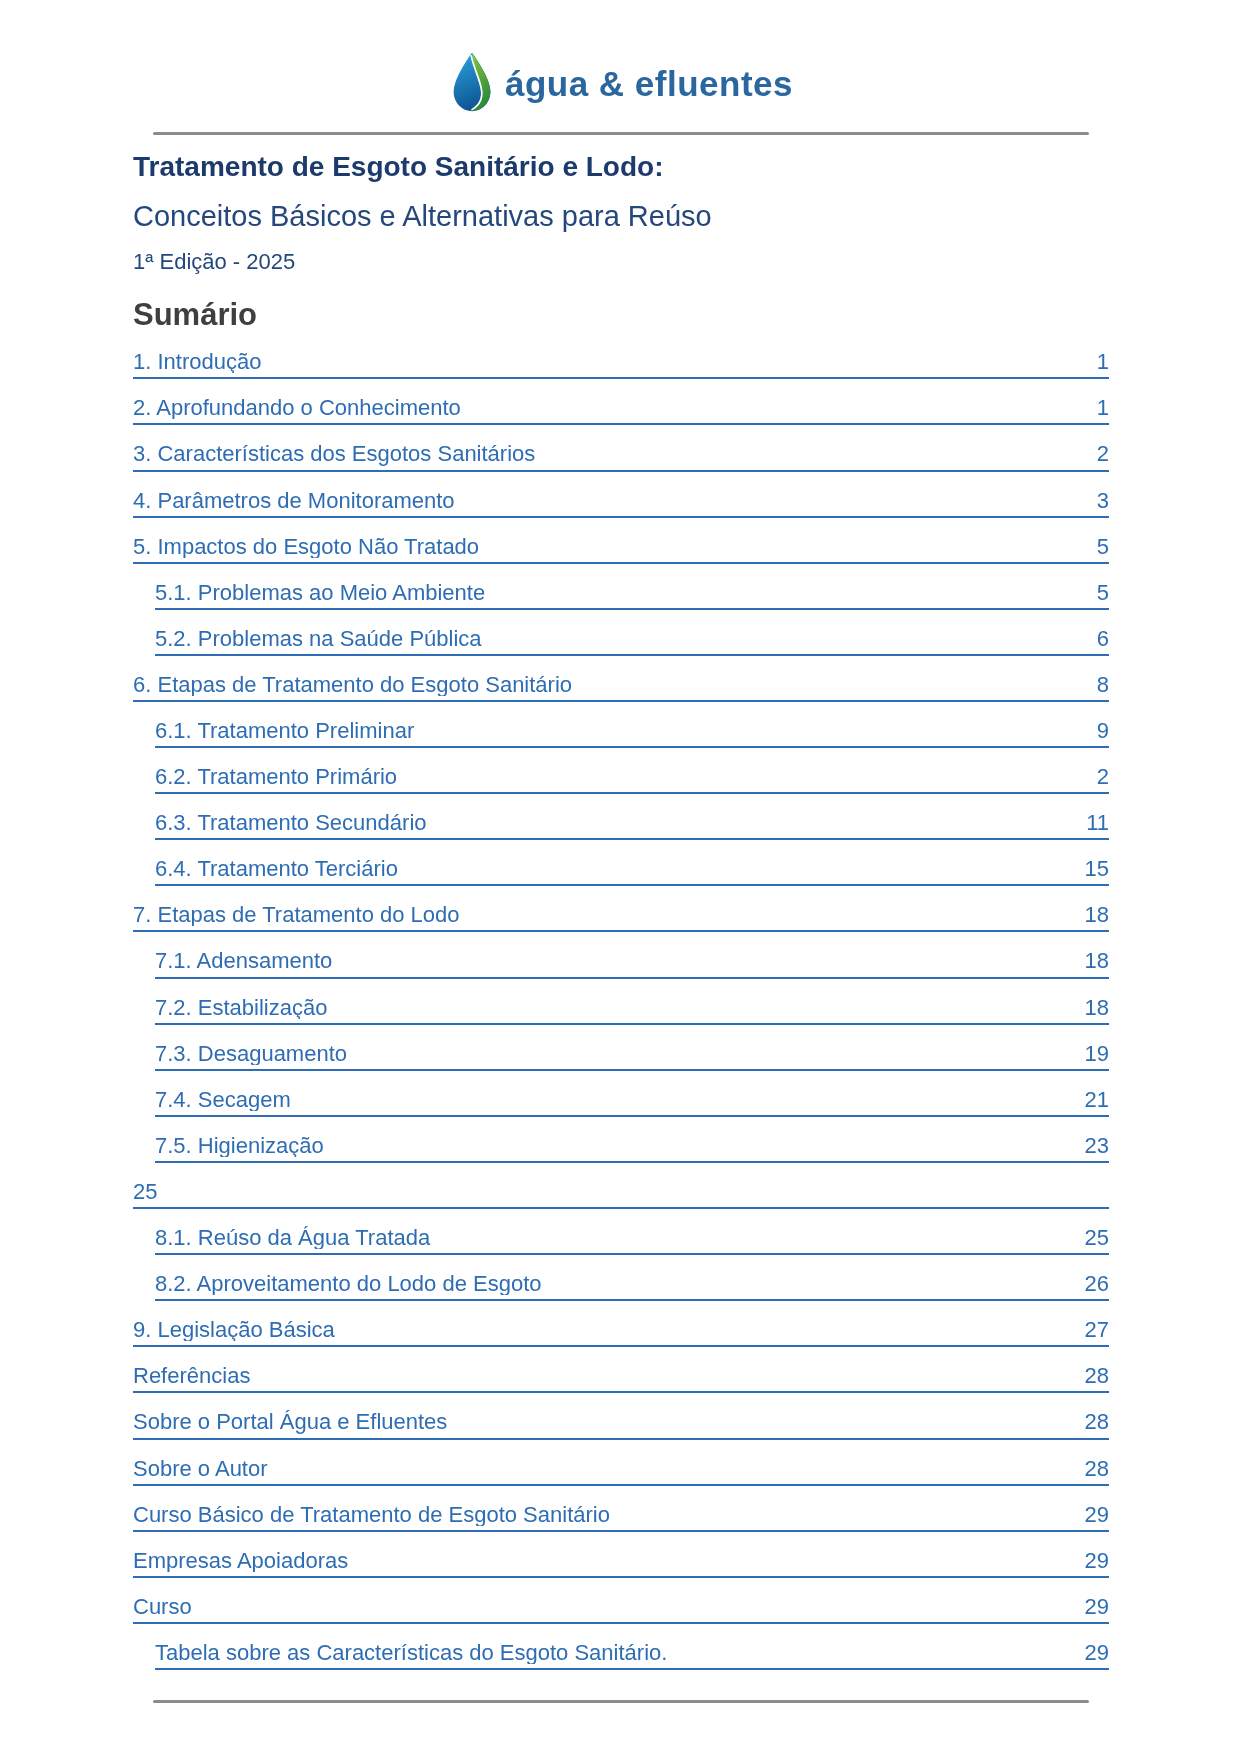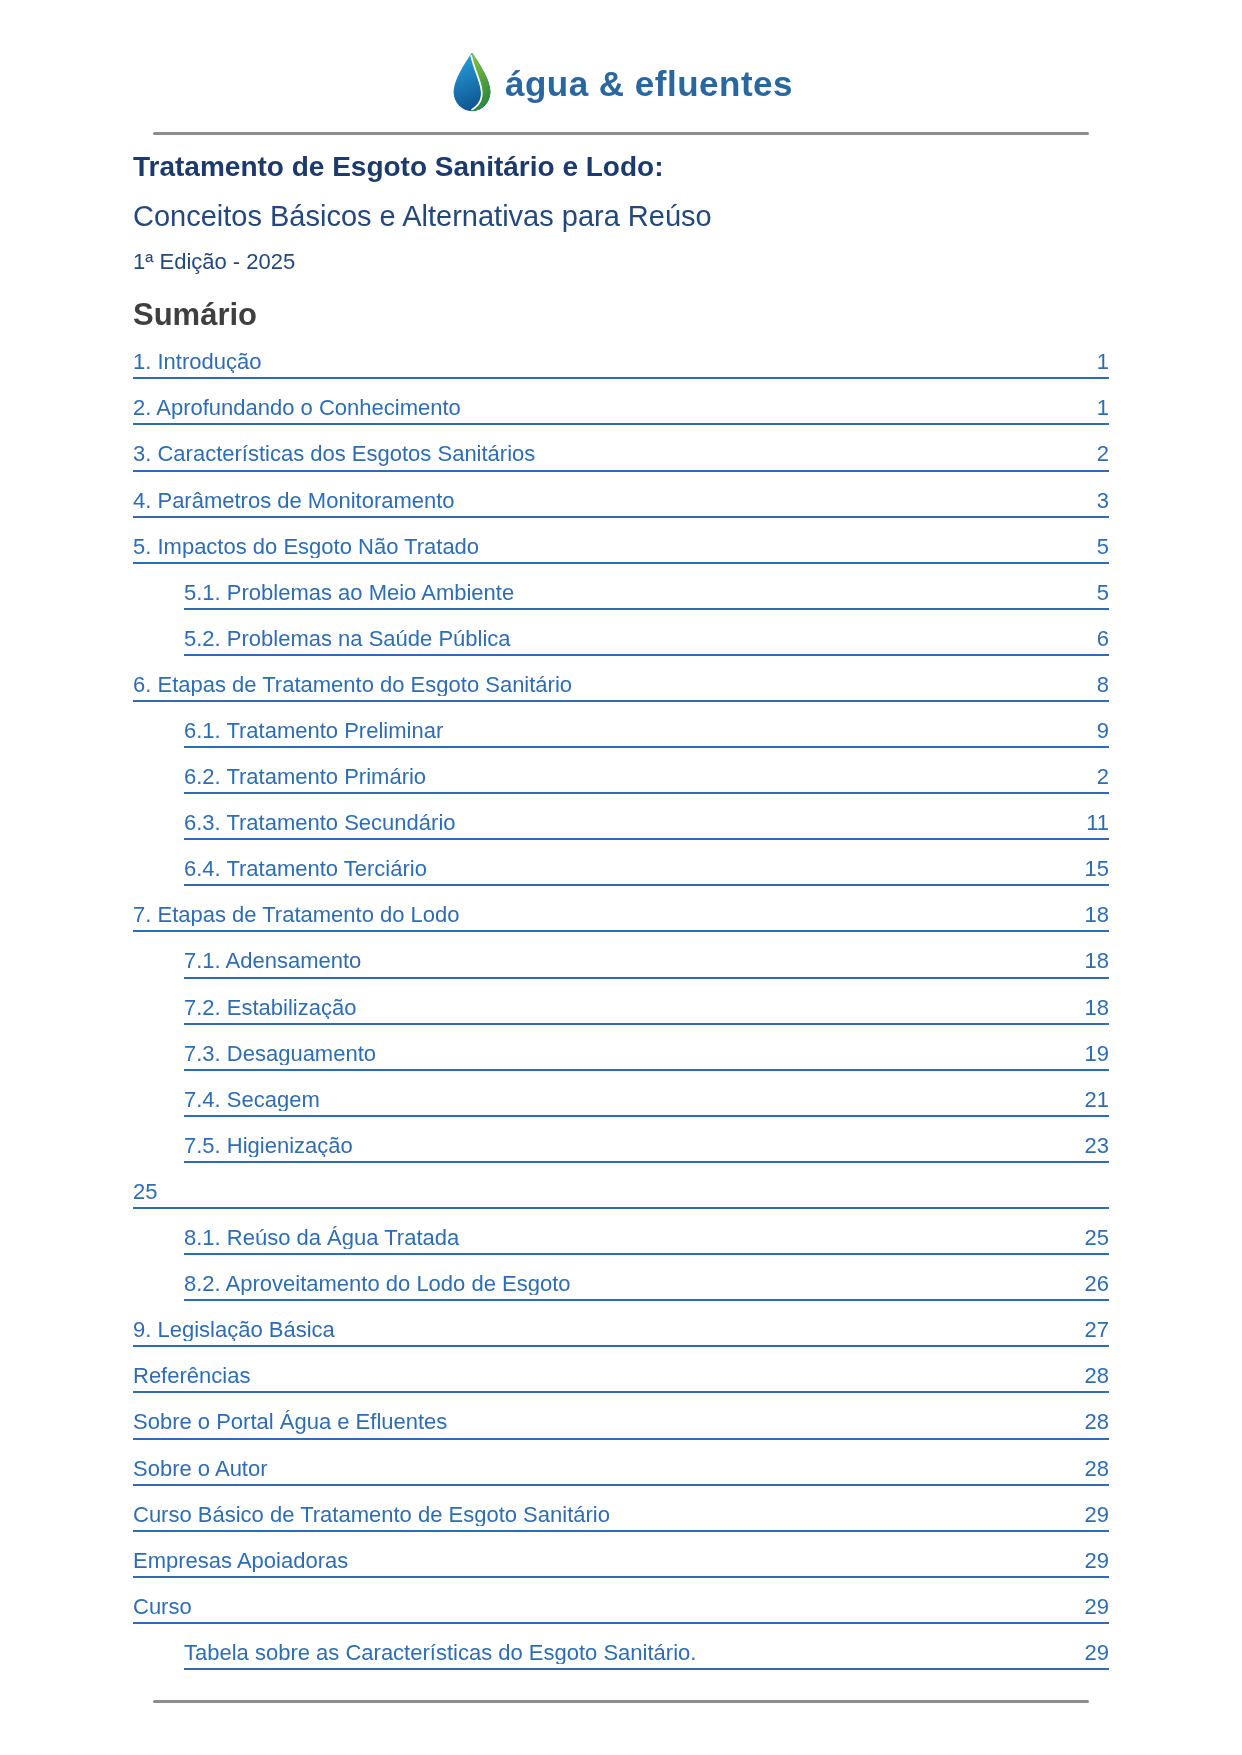--- a/index.html
+++ b/index.html
@@ -62,21 +62,21 @@
   
   .toc{margin-top:12px;}
   .toc-row{
     display:flex;justify-content:space-between;align-items:flex-end;
     margin-top:17px;padding-bottom:4px;
     border-bottom:2px solid var(--link-blue);
     font-size:22px;line-height:1.05;
     color:var(--link-blue);
     cursor:pointer;
   }
-  .toc-row.indent{margin-left:51px;gap:48px;}
+  .toc-row.indent{margin-left:22px;gap:48px;}
   .toc-label{white-space:nowrap;overflow:hidden;text-overflow:ellipsis;padding-right:12px;}
   .toc-page{flex:0 0 auto;}
   
   .footer-divider{
     height:3px;background:var(--divider-gray);
     margin:30px 20px 0 20px;border-radius:2px;
   }
 </style>
 </head>
 <body>

